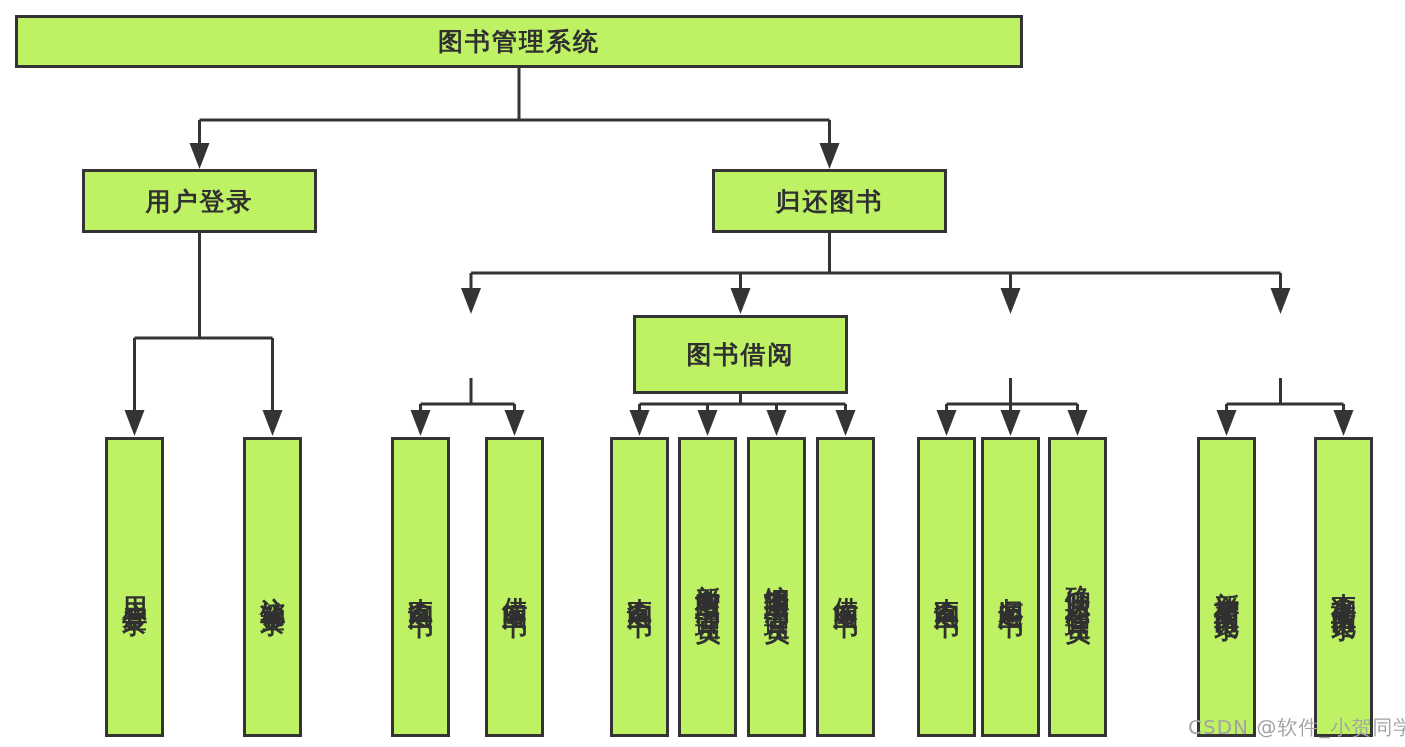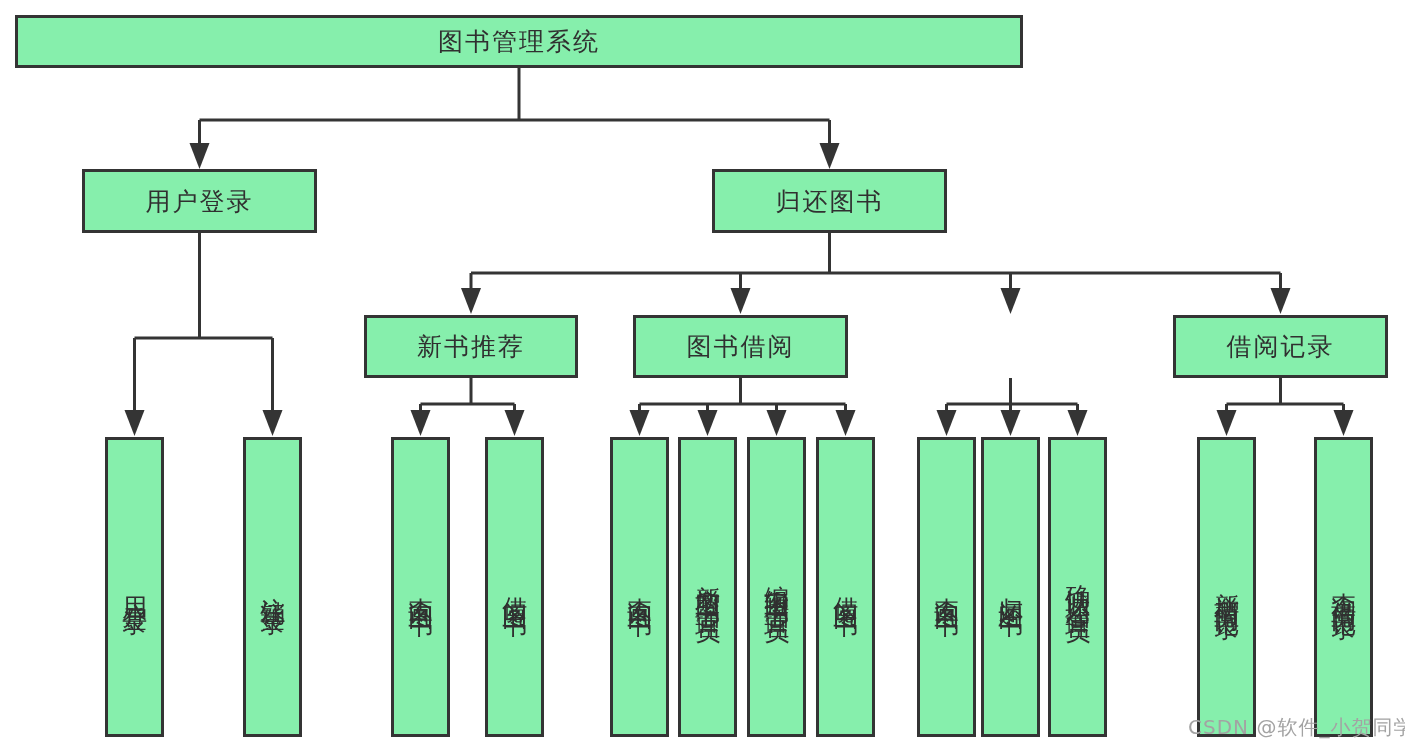--- a/index.html
+++ b/index.html
@@ -22,25 +22,26 @@
     fill: none;
   }
   .connector-layer polygon {
     fill: #343434;
     stroke: none;
   }
   .box {
     position: absolute;
     box-sizing: border-box;
     border: 3px solid #343434;
-    background: #86efac;
+    background: #bef264;
     display: flex;
     align-items: center;
     justify-content: center;
     color: #303030;
+    font-weight: bold;
   }
   .hbox .lbl {
     font-size: 25px;
     letter-spacing: 2px;
     white-space: nowrap;
   }
   .vbox .lbl {
     writing-mode: vertical-rl;
     text-orientation: mixed;
     font-size: 25px;
@@ -109,28 +110,22 @@
     <span class="lbl">图书管理系统</span>
   </div>
 
   <div class="box hbox" style="left:82px; top:169px; width:235px; height:64px;">
     <span class="lbl">用户登录</span>
   </div>
   <div class="box hbox" style="left:712px; top:169px; width:235px; height:64px;">
     <span class="lbl">归还图书</span>
   </div>
 
-  <div class="box hbox" style="left:364px; top:315px; width:214px; height:63px;">
-    <span class="lbl">新书推荐</span>
-  </div>
-  <div class="box hbox" style="left:633px; top:315px; width:215px; height:63px;">
+  <div class="box hbox" style="left:633px; top:315px; width:215px; height:79px;">
     <span class="lbl">图书借阅</span>
-  </div>
-  <div class="box hbox" style="left:1173px; top:315px; width:215px; height:63px;">
-    <span class="lbl">借阅记录</span>
   </div>
 
   <div class="box vbox" style="left:105px; top:437px; width:59px; height:300px;">
     <span class="lbl">用户登录</span>
   </div>
   <div class="box vbox" style="left:243px; top:437px; width:59px; height:300px;">
     <span class="lbl">注销登录</span>
   </div>
 
   <div class="box vbox" style="left:391px; top:437px; width:59px; height:300px;">

